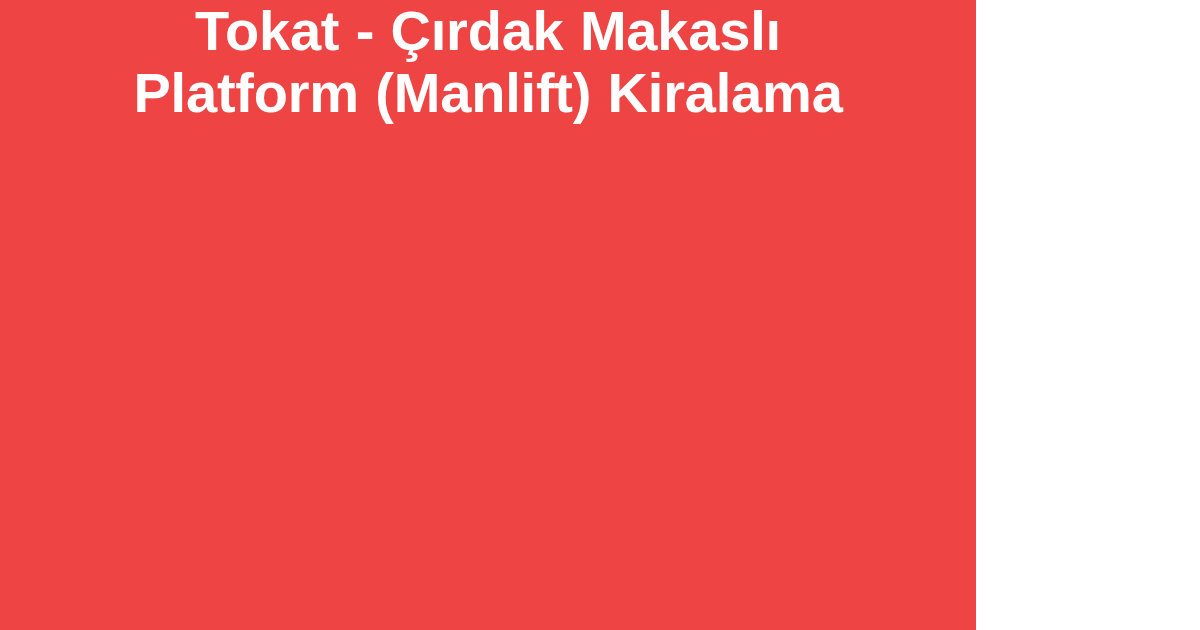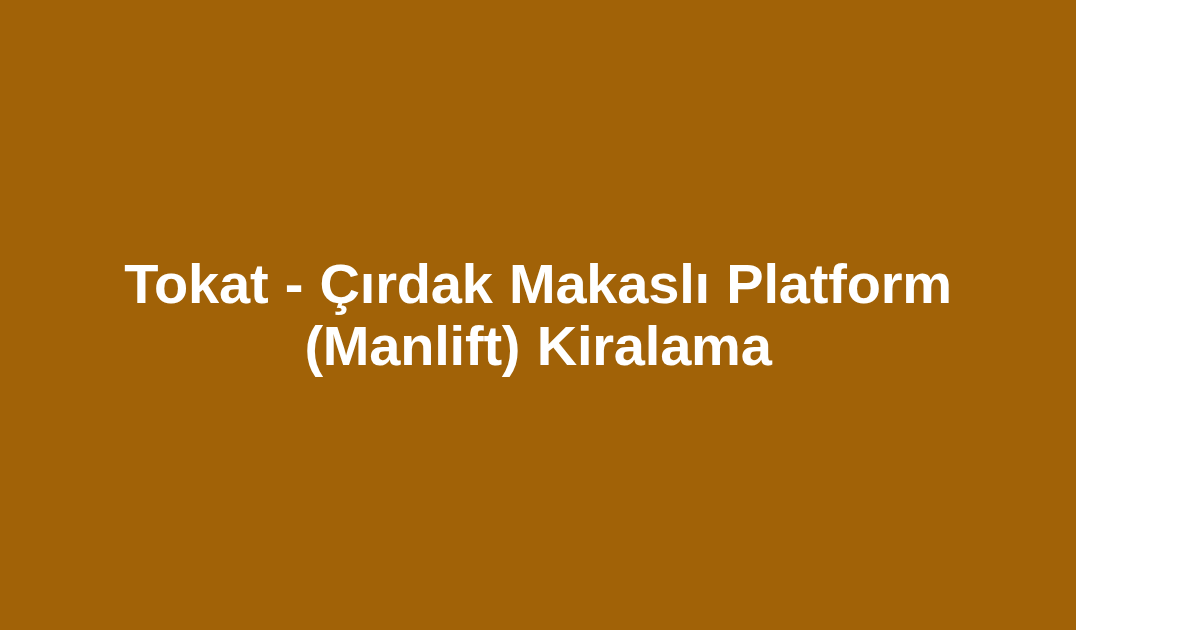--- a/index.html
+++ b/index.html
@@ -10,25 +10,24 @@
   body {
     width: 1200px;
     height: 630px;
     overflow: hidden;
     font-family: "Liberation Sans", sans-serif;
   }
 
   .og-card {
     position: relative;
     box-sizing: border-box;
-    width: 1076px;
+    width: 976px;
     height: 630px;
-    background-color: #a16207;
+    background-color: #ef4444;
     display: flex;
-    align-items: center;
     justify-content: center;
     padding: 0 90px;
   }
 
   .title-block {
     width: 100%;
     max-width: 860px;
     text-align: center;
   }
 

